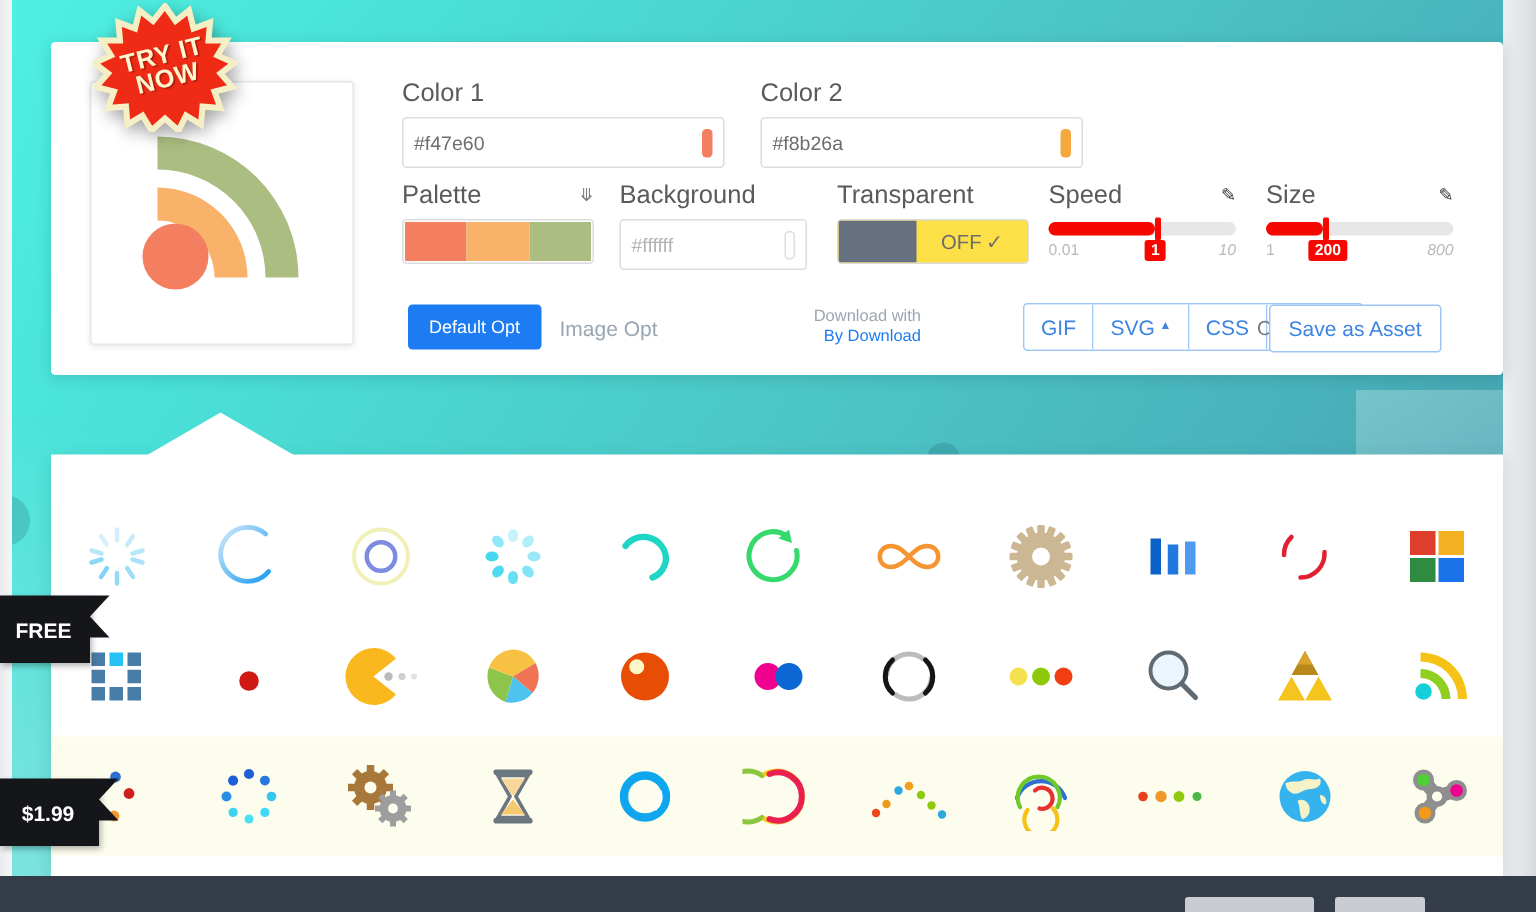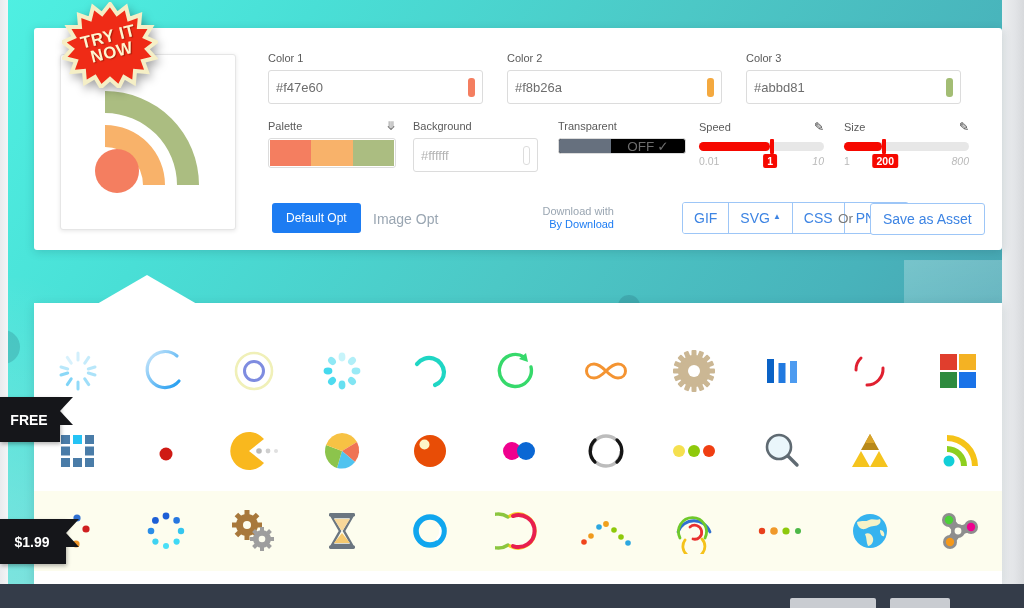--- a/index.html
+++ b/index.html
@@ -69,42 +69,42 @@
     transform: rotate(-14deg);
     font-size: 17px; font-weight: bold; color: #fff5cf;
     line-height: 16px; letter-spacing: .5px;
     text-shadow: 1px 1px 1px rgba(140,20,0,.7);
     pointer-events: none;
   }
 
   
   .ctl { position: absolute; }
   .ctl-label {
-    font-size: 11px; color: #5a5a5a; margin-bottom: 6px; display: block;
+    font-size: 17px; color: #5a5a5a; margin-bottom: 6px; display: block;
     font-family: "Liberation Sans", sans-serif;
   }
   .field {
     height: 30px; border: 1px solid #dcdcdc; border-radius: 3px;
     background: #fff; display: flex; align-items: center;
     padding: 16px 7px; font-size: 13px; color: #6d6d6d;
   }
   .field .val { flex: 1; }
   .swatch-pill { width: 7px; height: 19px; border-radius: 3px; }
 
   .palette-head { display: flex; align-items: center; justify-content: space-between; width: 128px; }
   .chev { font-size: 12px; color: #7a7a7a; line-height: 1; }
   .palette-box {
     width: 128px; height: 30px; border: 1px solid #dcdcdc; border-radius: 3px;
     display: flex; overflow: hidden; background: #fff; padding: 1px;
   }
   .palette-box span { flex: 1; }
 
   .toggle {
-    width: 128px; height: 16px; border: 1px solid #dcdcdc; border-radius: 3px;
-    display: flex; overflow: hidden; background: #000000;
+    width: 128px; height: 30px; border: 1px solid #dcdcdc; border-radius: 3px;
+    display: flex; overflow: hidden; background: #fde047;
   }
   .toggle .knob { width: 52px; background: #66707e; }
   .toggle .state {
     flex: 1; display: flex; align-items: center; justify-content: center;
     font-size: 13.5px; color: #6d6d6d; gap: 3px;
   }
 
   .slider-head { display: flex; align-items: center; justify-content: space-between; }
   .pencil { font-size: 12px; color: #333; transform: rotate(0deg); }
   .track {
@@ -204,27 +204,20 @@
       <span class="swatch-pill" style="background:#f47e60"></span>
     </div>
   </div>
   <div class="ctl" style="left:473px; top:24px; width:215px;">
     <span class="ctl-label">Color 2</span>
     <div class="field">
       <span class="val">#f8b26a</span>
       <span class="swatch-pill" style="background:#f4a93f"></span>
     </div>
   </div>
-  <div class="ctl" style="left:712px; top:24px; width:215px;">
-    <span class="ctl-label">Color 3</span>
-    <div class="field">
-      <span class="val">#abbd81</span>
-      <span class="swatch-pill" style="background:#a3bd74"></span>
-    </div>
-  </div>
 
   <div class="ctl" style="left:234px; top:92px;">
     <div class="palette-head">
       <span class="ctl-label" style="margin-bottom:0">Palette</span>
       <span class="chev">⤋</span>
     </div>
     <div class="palette-box" style="margin-top:6px">
       <span style="background:#f47e60"></span>
       <span style="background:#f8b26a"></span>
       <span style="background:#abbd81"></span>
@@ -301,21 +294,21 @@
     <div>
       <span>CSS</span>
     </div>
     <div>
       <span>PNG</span>
       <span class="caret-up">▲</span>
     </div>
   </div>
 
   <span class="or-txt" style="position:absolute;left:804px;top:183px">Or</span>
-  <button class="btn-outline" style="position:absolute;left:836px;top:175px">Save as Asset</button>
+  <button class="btn-outline" style="position:absolute;left:812px;top:175px">Save as Asset</button>
 </div>
 
 <div class="badge">
   <svg width="96" height="86" viewBox="0 0 96 86">
     <polygon points="48,2 55,12 64,5 67,17 78,13 77,25 89,25 83,35 94,40 85,47 93,56 81,59 85,70 73,69 72,81 62,75 57,85 48,77 39,85 33,75 23,81 22,69 10,70 14,59 2,56 10,47 1,40 12,35 6,25 18,25 17,13 28,17 31,5 40,12" fill="#ef2b16" stroke="#f5efc6" stroke-width="4"></polygon>
   </svg>
   <div class="b-txt">
     <span>TRY IT</span>
     <span>NOW</span>
   </div>

